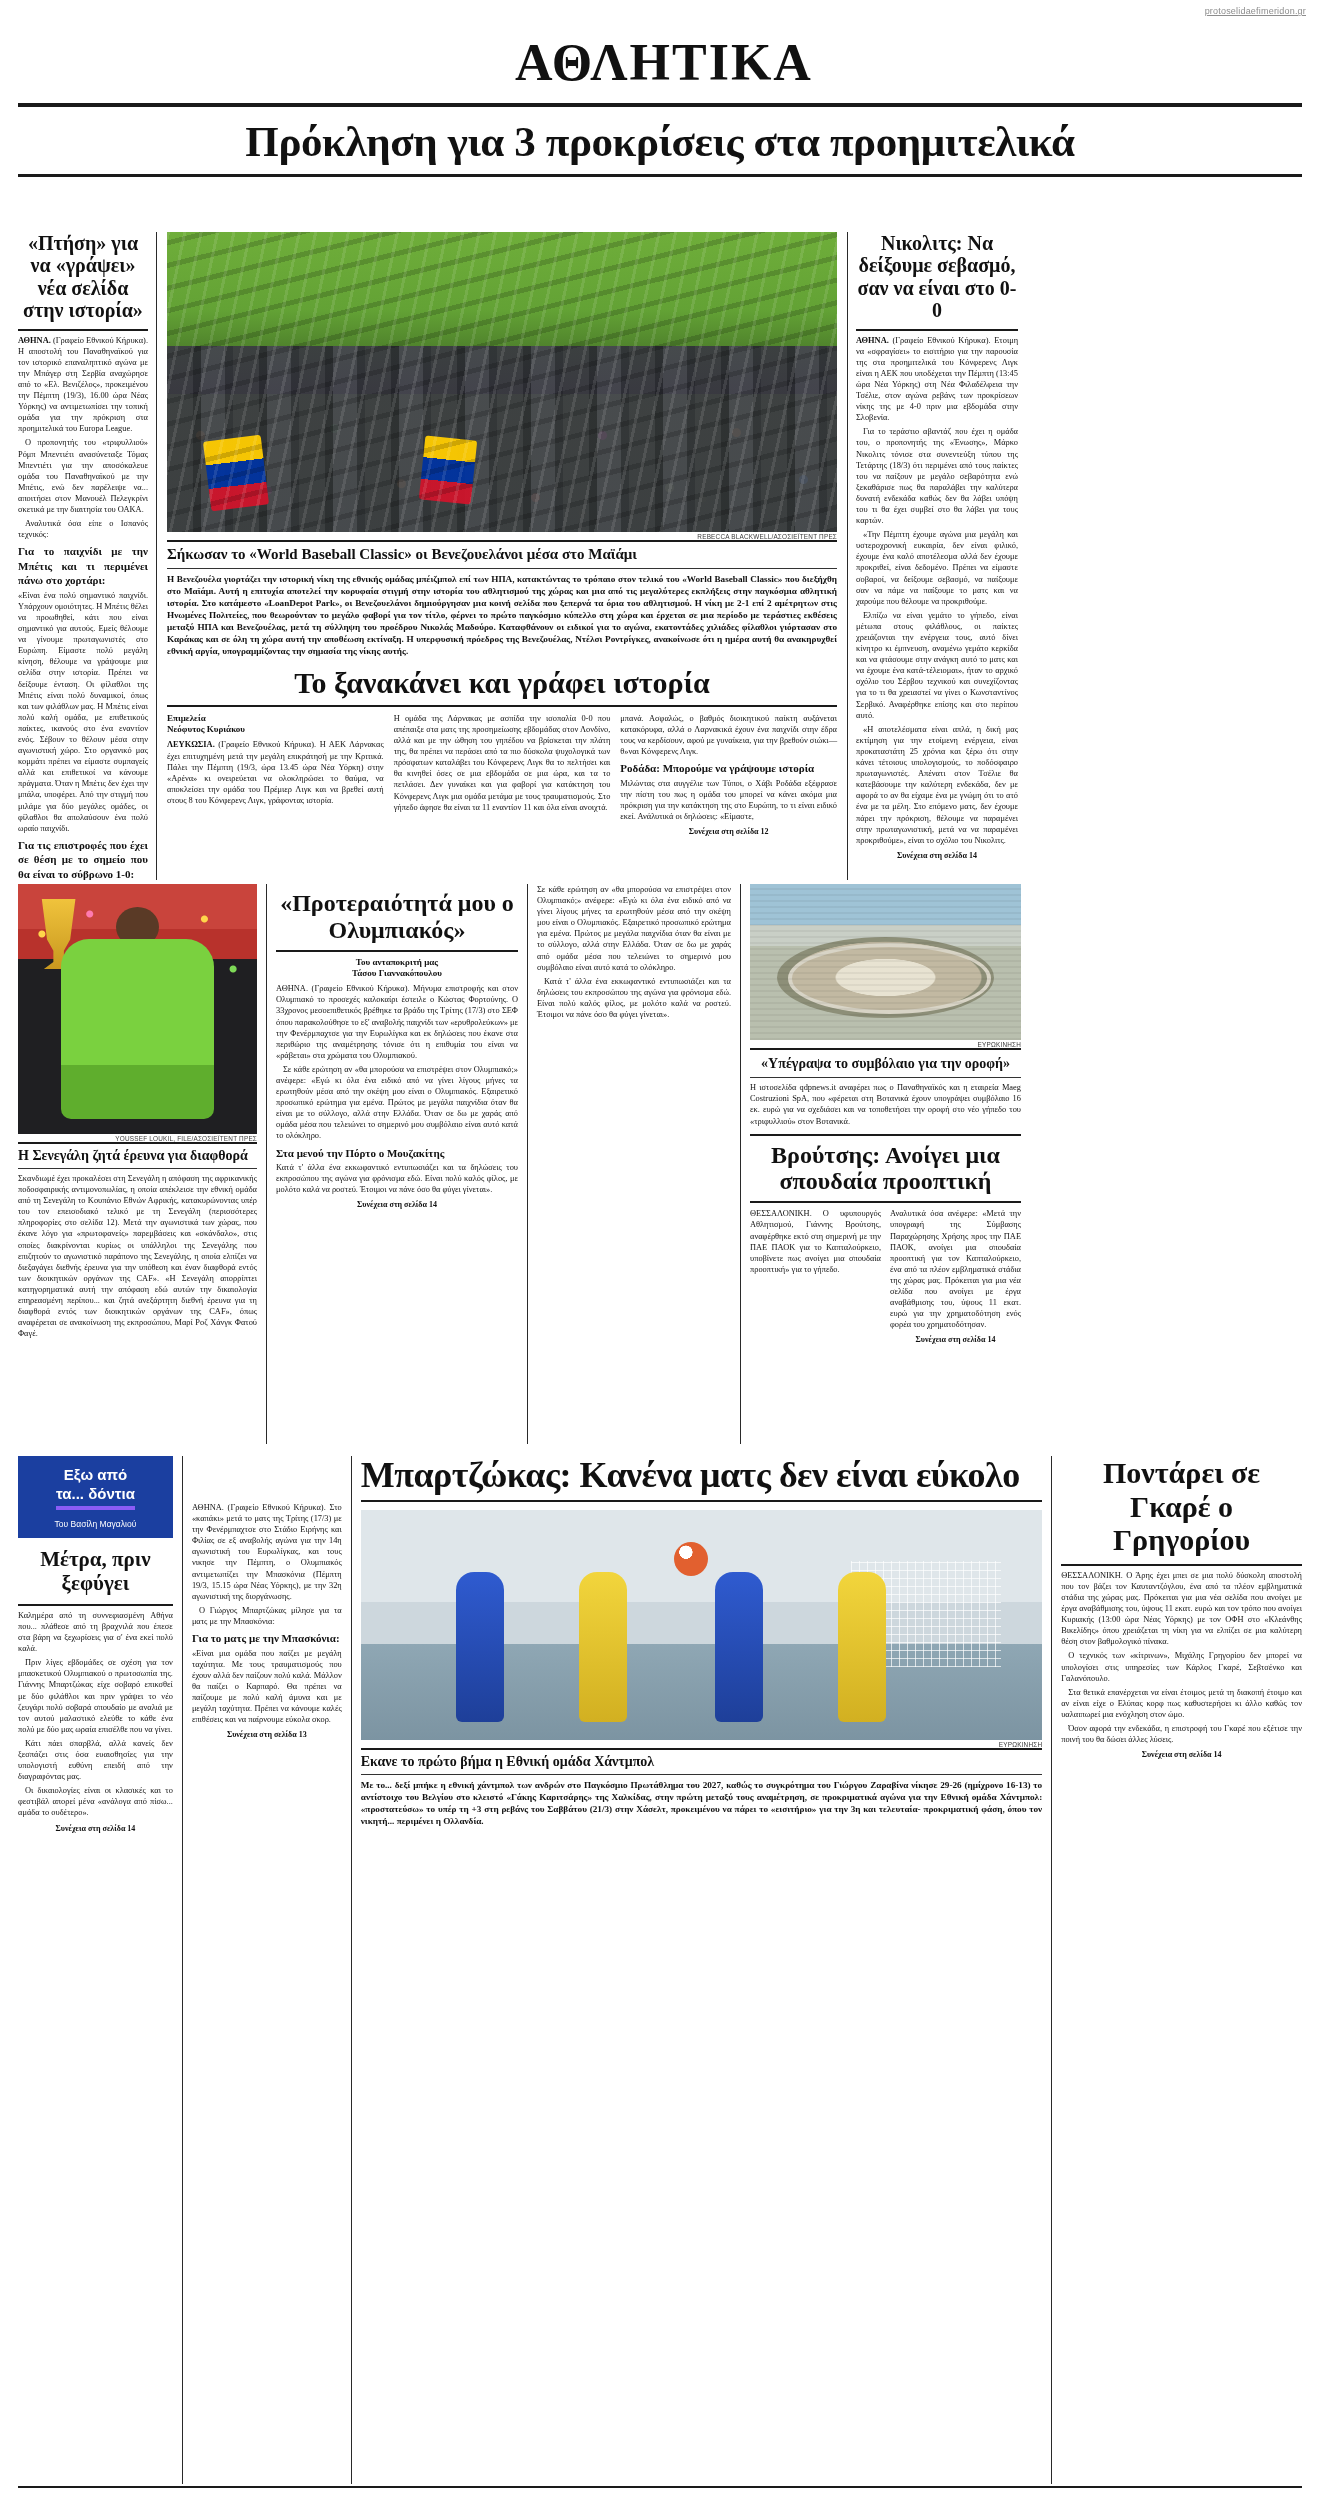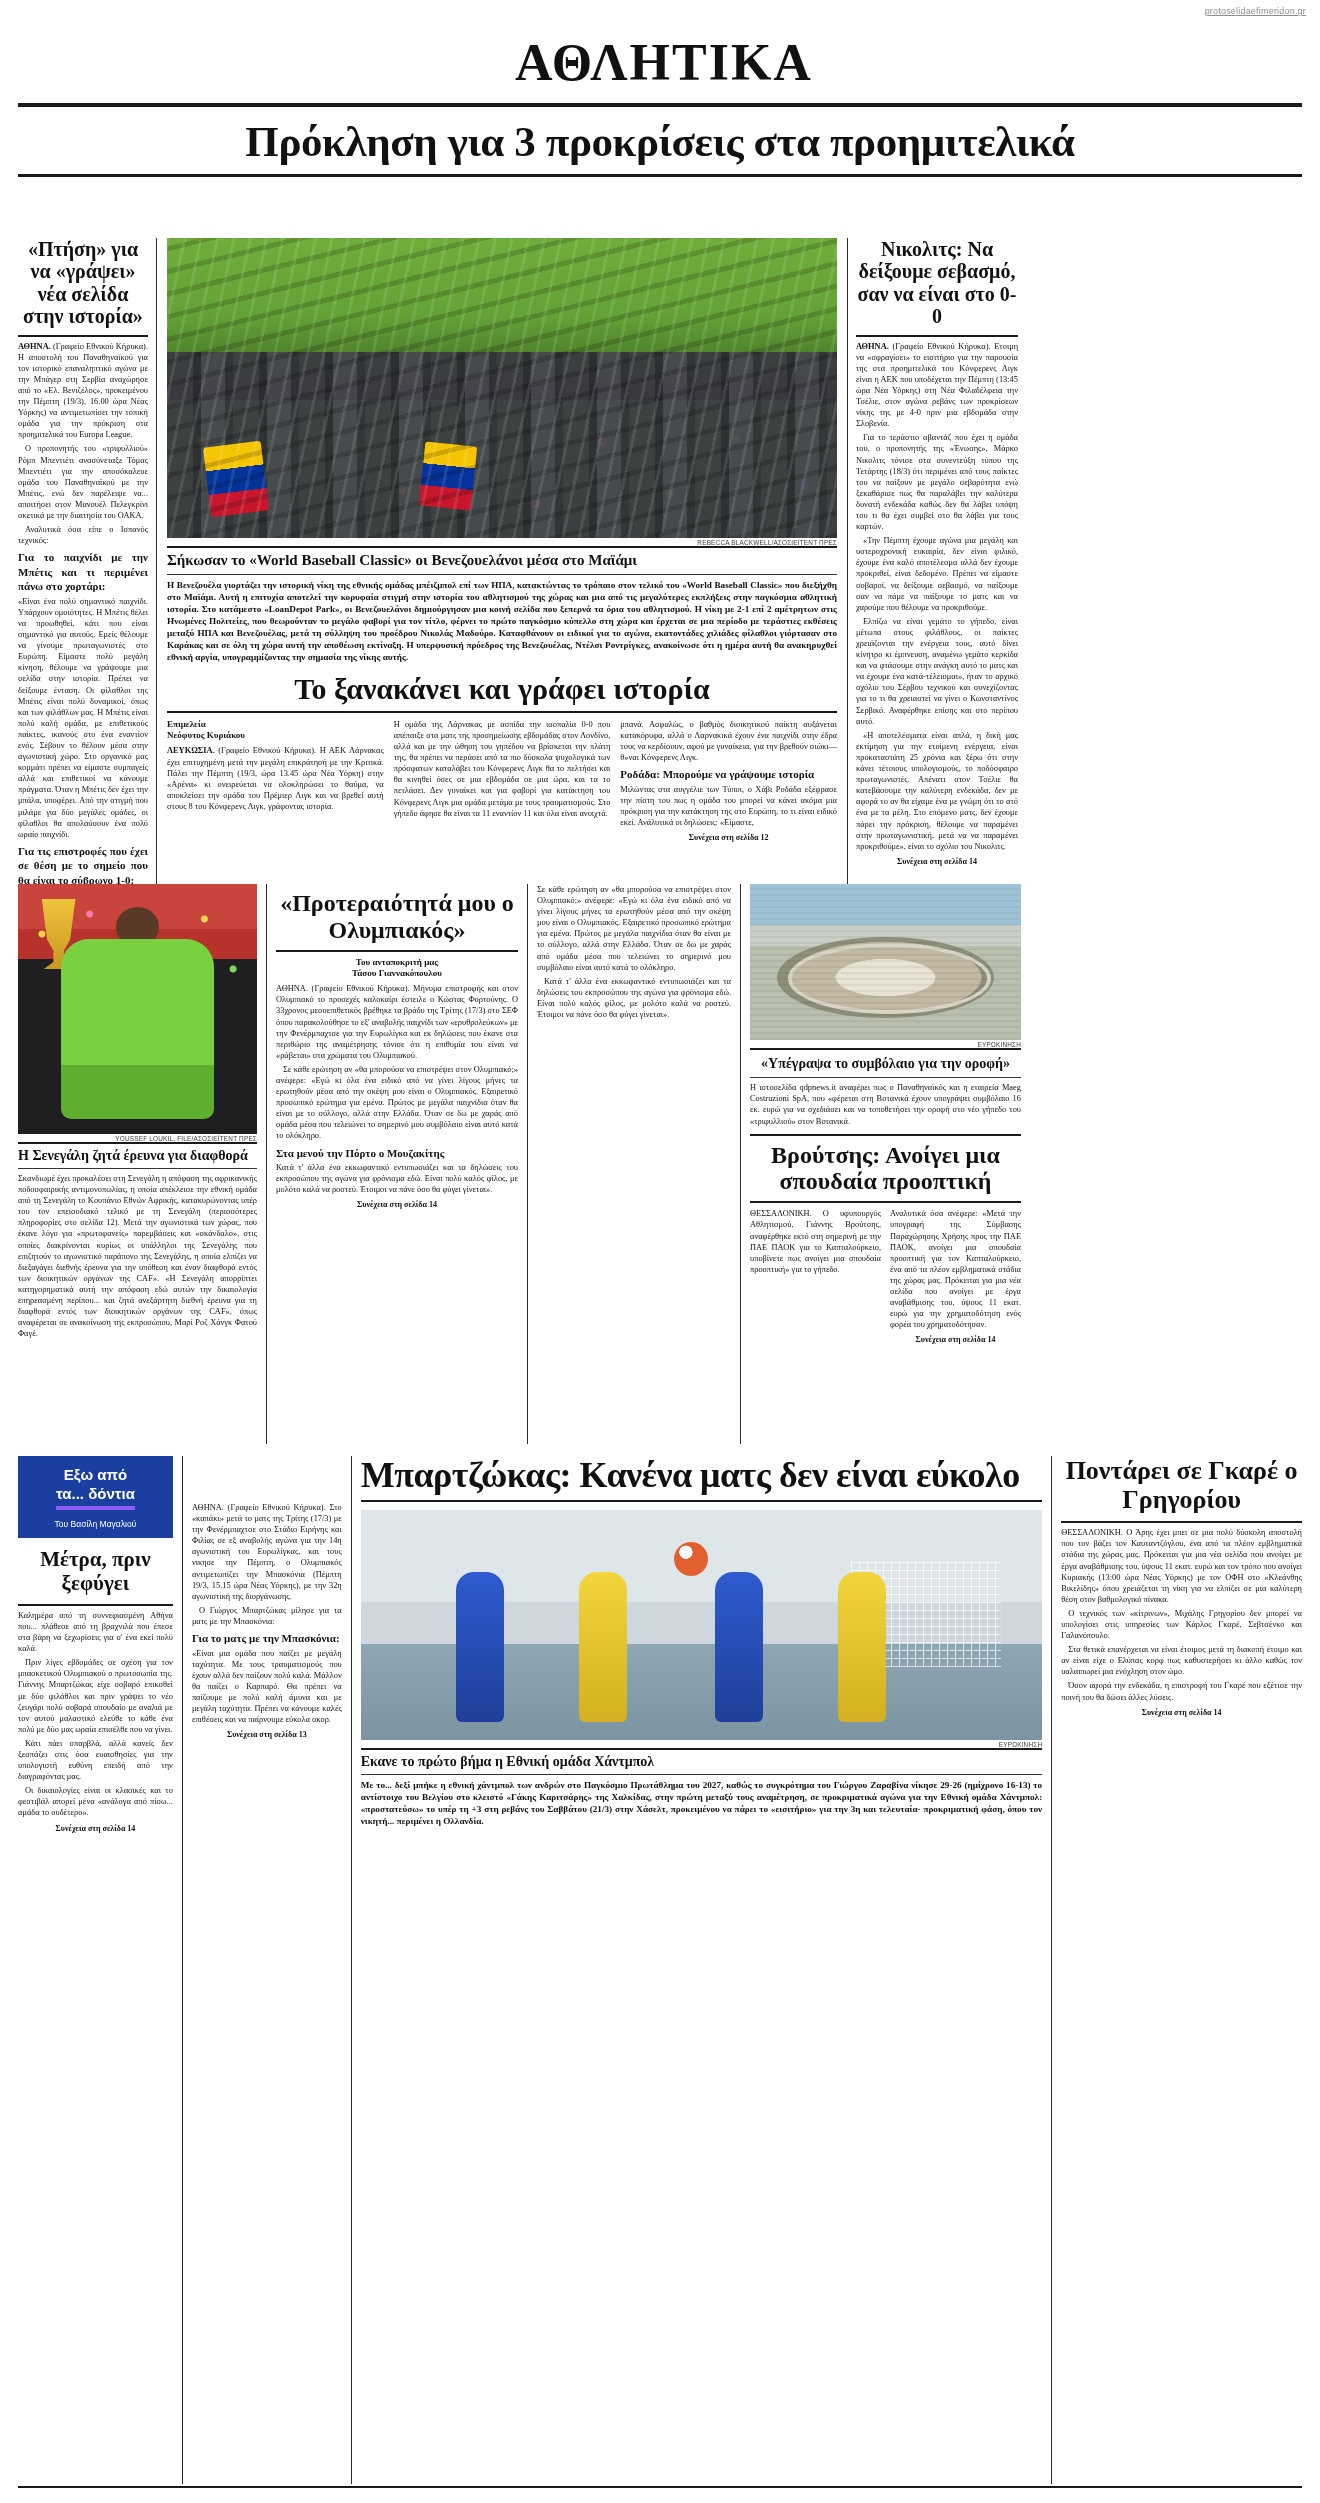--- a/index.html
+++ b/index.html
@@ -41,21 +41,21 @@
   .credit{
     font-family:"Liberation Sans",sans-serif;font-size:6.4px;
     color:#3a3a3a;text-align:right;letter-spacing:.2px;margin-top:1px;
   }
   .cap{
     font-weight:700;font-size:15px;line-height:1.15;margin-top:4px;
   }
   .dek{font-weight:700;font-size:9.2px;line-height:1.3;text-align:justify;}
 
   
-  .top-band{position:absolute;left:18px;right:18px;top:238px;height:648px;display:flex;}
+  .top-band{position:absolute;left:18px;right:18px;top:232px;height:648px;display:flex;}
   .tb-left{width:138px;padding-right:8px;box-sizing:border-box;}
   .tb-mid{width:690px;padding:0 10px;box-sizing:border-box;}
   .tb-right{width:170px;padding-left:8px;box-sizing:border-box;}
   .side-head{
     text-align:center;font-weight:700;font-size:20px;line-height:1.12;margin-bottom:7px;
   }
   .photo{
     width:100%;background:#2c6b2c;position:relative;overflow:hidden;
   }
   
@@ -441,21 +441,21 @@
       <div class="credit">ΕΥΡΩΚΙΝΗΣΗ</div>
       <div class="hrule"></div>
       <div class="bigcap">Εκανε το πρώτο βήμα η Εθνική ομάδα Χάντμπολ</div>
       <div class="hrule-thin" style="margin-top:4px;"></div>
       <div class="dek" style="margin-top:5px;">Με το... δεξί μπήκε η εθνική χάντμπολ των ανδρών στο Παγκόσμιο Πρωτάθλημα του 2027, καθώς το συγκρότημα του Γιώργου Ζαραβίνα νίκησε 29-26 (ημίχρονο 16-13) το αντίστοιχο του Βελγίου στο κλειστό «Γάκης Καριτσάρης» της Χαλκίδας, στην πρώτη μεταξύ τους αναμέτρηση, σε προκριματικά αγώνα για την Εθνική ομάδα Χάντμπολ: «προστατεύσω» το υπέρ τη +3 στη ρεβάνς του Σαββάτου (21/3) στην Χάσελτ, προκειμένου να πάρει το «εισιτήριο» για την 3η και τελευταία- προκριματική φάση, όπου τον νικητή... περιμένει η Ολλανδία.</div>
     </div>
 
     <div class="sep-v"></div>
 
     <div class="bb-d">
-      <div class="side-head" style="font-size:26px;">Ποντάρει σε Γκαρέ ο Γρηγορίου</div>
+      <div class="side-head" style="font-size:30px;">Ποντάρει σε Γκαρέ ο Γρηγορίου</div>
       <div class="hrule"></div>
       <div class="body-txt" style="margin-top:4px;">
         <p class="first">ΘΕΣΣΑΛΟΝΙΚΗ. Ο Άρης έχει μπει σε μια πολύ δύσκολη αποστολή που τον βάζει τον Καυταντζόγλου, ένα από τα πλέον εμβληματικά στάδια της χώρας μας. Πρόκειται για μια νέα σελίδα που ανοίγει με έργα αναβάθμισης του, ύψους 11 εκατ. ευρώ και τον τρόπο που ανοίγει Κυριακής (13:00 ώρα Νέας Υόρκης) με τον ΟΦΗ στο «Κλεάνθης Βικελίδης» όπου χρειάζεται τη νίκη για να ελπίζει σε μια καλύτερη θέση στον βαθμολογικό πίνακα.</p>
         <p>Ο τεχνικός των «κίτρινων», Μιχάλης Γρηγορίου δεν μπορεί να υπολογίσει στις υπηρεσίες των Κάρλος Γκαρέ, Σεβτσένκο και Γαλανόπουλο.</p>
         <p>Στα θετικά επανέρχεται να είναι έτοιμος μετά τη διακοπή έτοιμο και αν είναι είχε ο Ελύπας κορφ πως καθυστερήσει κι άλλο καθώς τον υαλαιπωρεί μια ενόχληση στον ώμο.</p>
         <p>Όσον αφορά την ενδεκάδα, η επιστροφή του Γκαρέ που εξέτισε την ποινή του θα δώσει άλλες λύσεις.</p>
         <div class="cont">Συνέχεια στη σελίδα 14</div>
       </div>
     </div>
   </div>

